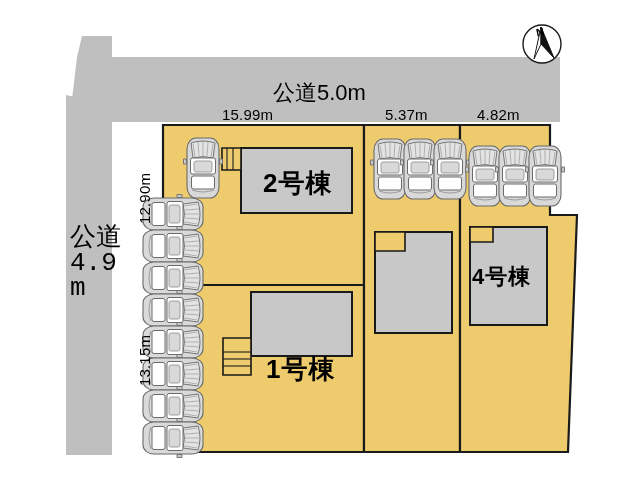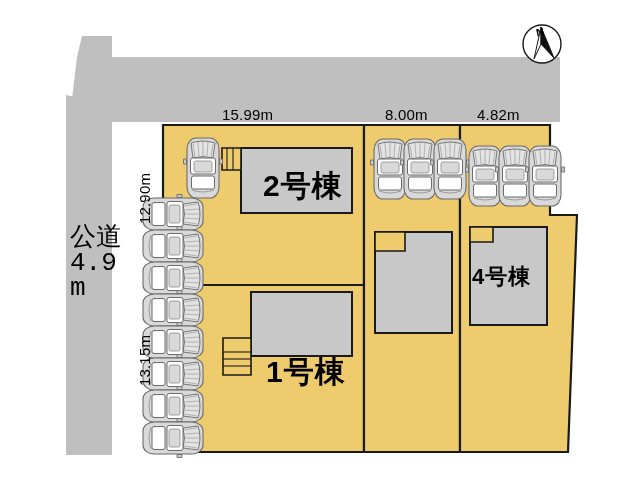--- a/index.html
+++ b/index.html
@@ -5,21 +5,21 @@
   html,body{margin:0;padding:0;background:#ffffff;}
   body{width:640px;height:480px;overflow:hidden;
        font-family:"Liberation Sans","DejaVu Sans",sans-serif;}
   #stage{position:relative;width:640px;height:480px;}
   #stage svg{position:absolute;left:0;top:0;}
   .lbl{position:absolute;white-space:nowrap;color:#000;}
   .dim{font-size:15px;letter-spacing:.2px;}
   .road-top{font-size:22px;}
   .vert{transform-origin:50% 50%;}
   .road-left{font-size:26px;line-height:25px;font-family:Liberation Mono, monospace;}
-  .bldg{font-size:30px;font-weight:bold;letter-spacing:1px;}
+  .bldg{font-size:26px;font-weight:bold;letter-spacing:1px;}
   .bldg.sm{font-size:22px;}
 </style>
 </head>
 <body>
 
 <div id="stage">
 
   <svg width="640" height="480" viewBox="0 0 640 480">
 
     <defs>
@@ -145,24 +145,25 @@
     </g>
 
     <g>
       <circle cx="542" cy="44" r="19" fill="#ffffff" stroke="#1a1a1a" stroke-width="1.4"></circle>
       <path d="M 541 27 L 534 59 L 541 44 Z" fill="#ffffff" stroke="#1a1a1a" stroke-width="1"></path>
       <path d="M 541 27 L 554 58 L 541 44 Z" fill="#111111" stroke="#111111" stroke-width="1"></path>
     </g>
 
   </svg>
 
+  <div class="lbl road-top" style="left:273px;top:78px;">公道5.0m</div>
 
   <div class="lbl dim" style="left:222px;top:106px;">15.99m</div>
 
-  <div class="lbl dim" style="left:385px;top:106px;">8.00m</div>
+  <div class="lbl dim" style="left:385px;top:106px;">5.37m</div>
 
   <div class="lbl dim" style="left:477px;top:106px;">4.82m</div>
 
   <div class="lbl dim vert" style="left:119px;top:190px;transform:rotate(-90deg);">12.90m</div>
 
   <div class="lbl dim vert" style="left:119px;top:352px;transform:rotate(-90deg);">13.15m</div>
 
   <div class="lbl road-left" style="left:70px;top:226px;width:40px;">
     <div>公道</div>
     <div>4.9</div>

